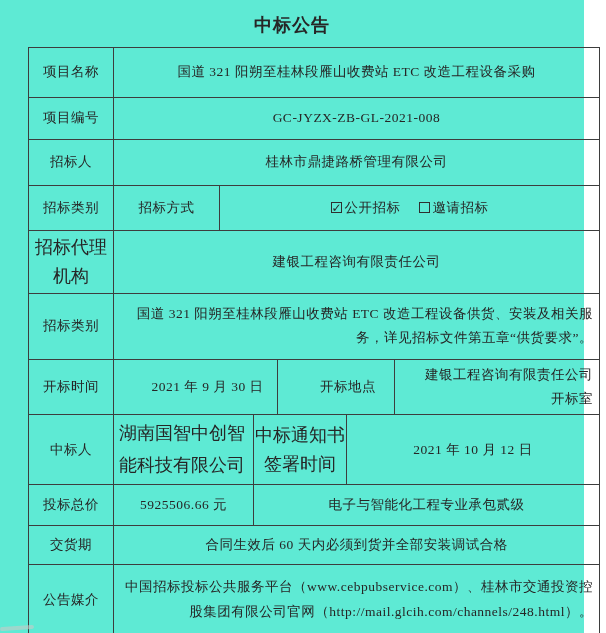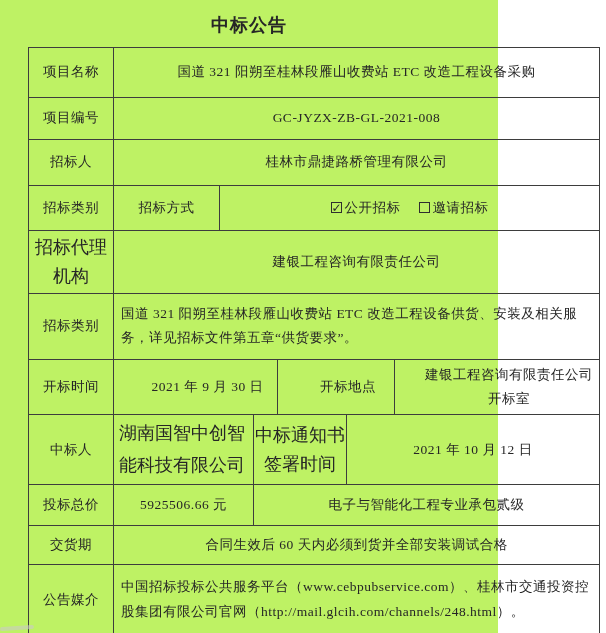--- a/index.html
+++ b/index.html
@@ -3,21 +3,21 @@
 <meta charset="utf-8">
 <style>
   * { margin:0; padding:0; box-sizing:border-box; }
   html,body { width:606px; height:633px; }
   body {
     font-family:"Liberation Serif","DejaVu Serif",serif;
     background:#ffffff;
     color:#262626;
     overflow:hidden;
   }
-  .page { position:relative; width:498px; height:633px; background:#bef264; }
+  .page { position:relative; width:584px; height:633px; background:#5eead4; }
   .title {
     text-align:center;
     font-size:18px;
     font-weight:bold;
     letter-spacing:1px;
     padding-top:13px;
     margin-bottom:10px;
   }
   .tbl {
     margin-left:28px;
@@ -30,21 +30,21 @@
     border-right:1px solid #3d3d3d;
     display:flex;
     align-items:center;
     justify-content:center;
     text-align:center;
     padding:3px 6px;
     font-size:13.5px;
     letter-spacing:0.5px;
     line-height:1.8;
   }
-  .cell:last-child { border-right:none; }
+  .cell:last-child { border-right:none;text-align:right; }
   .grow { flex:1 1 auto; min-width:0; }
   .left { justify-content:flex-start; text-align:left; padding-left:7px; }
   
   .c-label  { flex:0 0 85px; }
   .c-cat    { flex:0 0 206px; }
   .c-mlabel { flex:0 0 106px;text-align:right; }
   .c-v1     { flex:0 0 140px; }
   .c-l3     { flex:0 0 93px; }
   
   .r1  { min-height:50px; }

